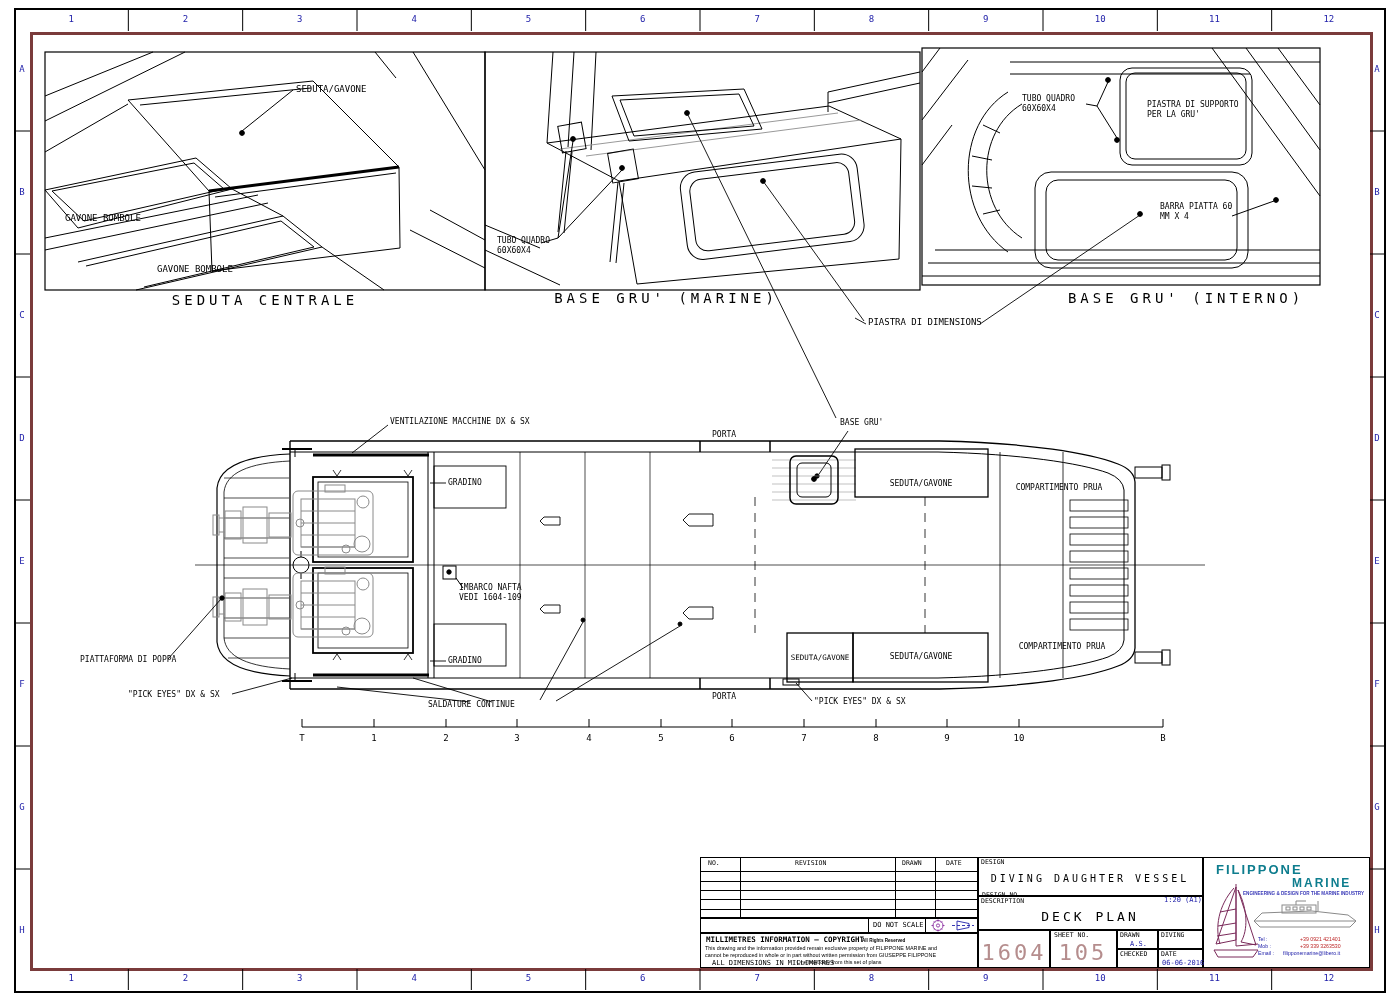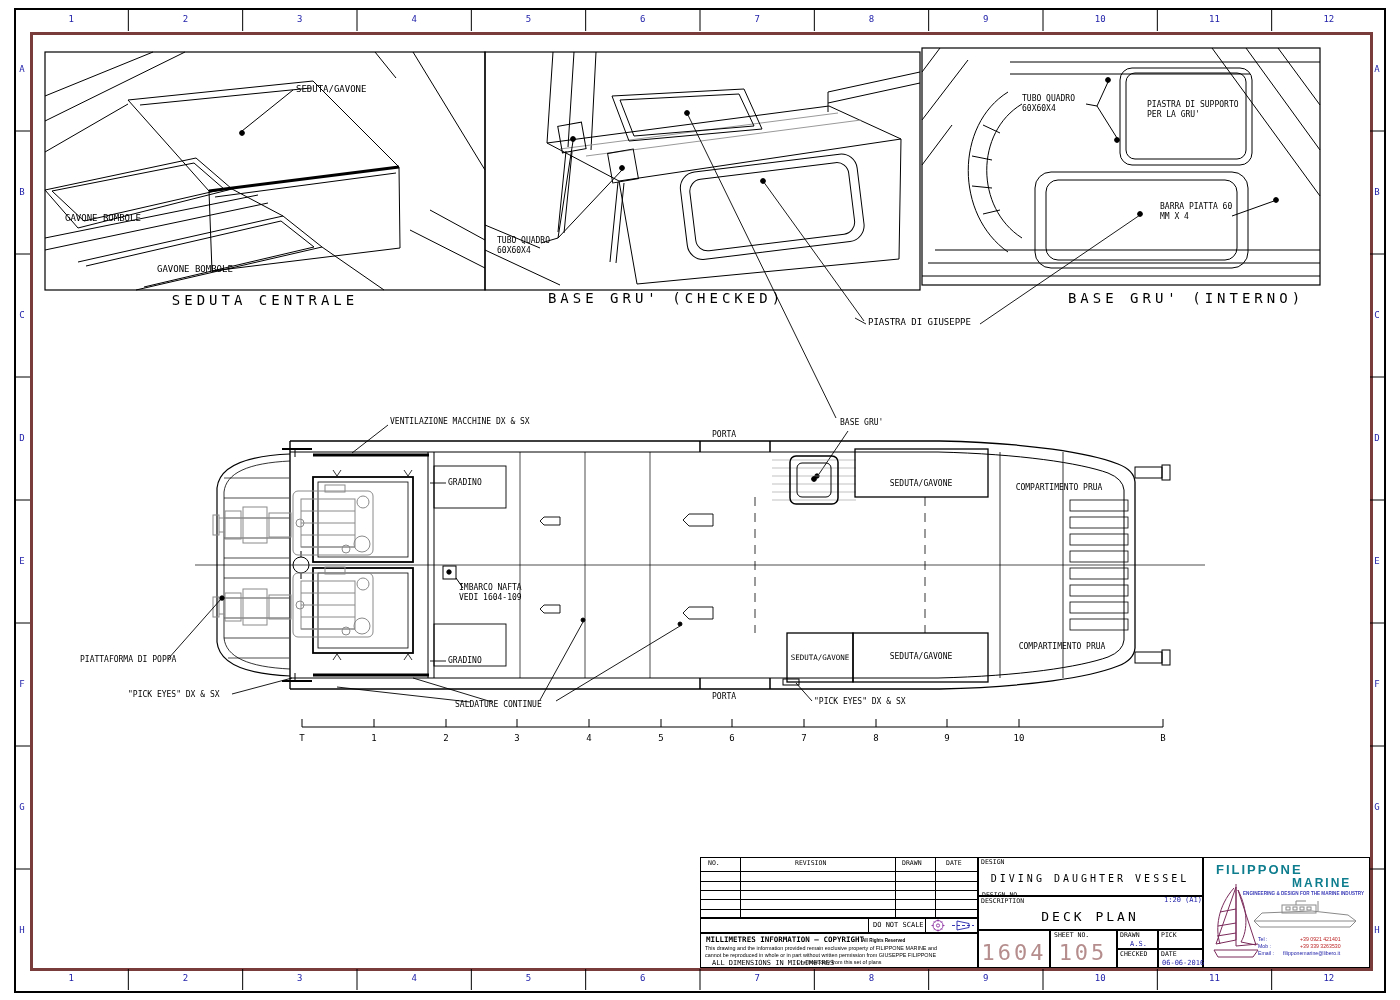--- a/index.html
+++ b/index.html
@@ -285,30 +285,30 @@
       <line x1="661" y1="719" x2="661" y2="727" stroke="#000" stroke-width="1"></line>
       <line x1="732" y1="719" x2="732" y2="727" stroke="#000" stroke-width="1"></line>
       <line x1="804" y1="719" x2="804" y2="727" stroke="#000" stroke-width="1"></line>
       <line x1="876" y1="719" x2="876" y2="727" stroke="#000" stroke-width="1"></line>
       <line x1="947" y1="719" x2="947" y2="727" stroke="#000" stroke-width="1"></line>
       <line x1="1019" y1="719" x2="1019" y2="727" stroke="#000" stroke-width="1"></line>
       <line x1="1163" y1="719" x2="1163" y2="727" stroke="#000" stroke-width="1"></line>
     </svg>
 
   <div class="cad dtitle center" style="left:265px;top:295px">SEDUTA CENTRALE</div>
-  <div class="cad dtitle center" style="left:666px;top:293px">BASE GRU' (CHECKED)</div>
+  <div class="cad dtitle center" style="left:666px;top:293px">BASE GRU' (MARINE)</div>
   <div class="cad dtitle center" style="left:1186px;top:293px">BASE GRU' (INTERNO)</div>
 
   <div class="cad" style="left:296px;top:84px">SEDUTA/GAVONE</div>
   <div class="cad" style="left:65px;top:213px">GAVONE BOMBOLE</div>
   <div class="cad" style="left:157px;top:264px">GAVONE BOMBOLE</div>
 
   <div class="cad s8" style="left:497px;top:236px">TUBO QUADRO
 60X60X4</div>
-  <div class="cad" style="left:868px;top:317px">PIASTRA DI GIUSEPPE</div>
+  <div class="cad" style="left:868px;top:317px">PIASTRA DI DIMENSIONS</div>
 
   <div class="cad s8" style="left:1022px;top:94px">TUBO QUADRO
 60X60X4</div>
   <div class="cad s8" style="left:1147px;top:100px">PIASTRA DI SUPPORTO
 PER LA GRU'</div>
   <div class="cad s8" style="left:1160px;top:202px">BARRA PIATTA 60
 MM X 4</div>
 
   <div class="cad s8" style="left:390px;top:417px">VENTILAZIONE MACCHINE DX &amp; SX</div>
   <div class="cad s8" style="left:712px;top:430px">PORTA</div>
@@ -318,21 +318,21 @@
   <div class="cad s8" style="left:448px;top:656px">GRADINO</div>
   <div class="cad s8" style="left:459px;top:583px">IMBARCO NAFTA
 VEDI 1604-109</div>
   <div class="cad s8 center" style="left:921px;top:479px">SEDUTA/GAVONE</div>
   <div class="cad s7 center" style="left:820px;top:653px">SEDUTA/GAVONE</div>
   <div class="cad s8 center" style="left:921px;top:652px">SEDUTA/GAVONE</div>
   <div class="cad s8 center" style="left:1059px;top:483px">COMPARTIMENTO PRUA</div>
   <div class="cad s8 center" style="left:1062px;top:642px">COMPARTIMENTO PRUA</div>
   <div class="cad s8" style="left:80px;top:655px">PIATTAFORMA DI POPPA</div>
   <div class="cad s8" style="left:128px;top:690px">"PICK EYES" DX &amp; SX</div>
-  <div class="cad s8" style="left:455px;top:700px">SALDATURE CONTINUE</div>
+  <div class="cad s8" style="left:428px;top:700px">SALDATURE CONTINUE</div>
   <div class="cad s8" style="left:814px;top:697px">"PICK EYES" DX &amp; SX</div>
 
   <div class="tb-box" style="left:700px;top:857px;width:278px;height:61px"></div>
   <div class="vline" style="left:740px;top:857px;height:61px"></div>
   <div class="vline" style="left:895px;top:857px;height:61px"></div>
   <div class="vline" style="left:935px;top:857px;height:61px"></div>
   <div class="hline" style="left:700px;top:871px;width:278px"></div>
   <div class="hline" style="left:700px;top:881px;width:278px"></div>
   <div class="hline" style="left:700px;top:890px;width:278px"></div>
   <div class="hline" style="left:700px;top:899px;width:278px"></div>
@@ -383,21 +383,21 @@
   <div class="tb-num" style="left:1083px;top:940px">105</div>
 
   <div class="tb-box" style="left:1117px;top:930px;width:41px;height:19px"></div>
   <div class="tb-lbl" style="left:1120px;top:932px">DRAWN</div>
   <div class="tb-lbl blue" style="left:1130px;top:941px;font-size:7px">A.S.</div>
   <div class="tb-box" style="left:1117px;top:949px;width:41px;height:19px"></div>
   <div class="tb-lbl" style="left:1120px;top:951px">CHECKED</div>
   <div class="tb-lbl blue" style="left:1130px;top:960px;font-size:7px"></div>
 
   <div class="tb-box" style="left:1158px;top:930px;width:45px;height:19px"></div>
-  <div class="tb-lbl" style="left:1161px;top:932px">PICK</div>
+  <div class="tb-lbl" style="left:1161px;top:932px">DIVING</div>
   <div class="tb-lbl blue" style="left:1164px;top:897px;font-size:7px">1:20 (A1)</div>
   <div class="tb-box" style="left:1158px;top:949px;width:45px;height:19px"></div>
   <div class="tb-lbl" style="left:1161px;top:951px">DATE</div>
   <div class="tb-lbl blue" style="left:1162px;top:960px;font-size:7px">06-06-2016</div>
 
   <div class="tb-box" style="left:1203px;top:857px;width:167px;height:111px"></div>
   <div class="logo-name" style="left:1216px;top:862px;font-size:13px">FILIPPONE</div>
   <div class="logo-name" style="left:1292px;top:876px;font-size:12px">MARINE</div>
   <div class="logo-tag" style="left:1243px;top:891px">ENGINEERING &amp; DESIGN FOR THE MARINE INDUSTRY</div>
   <svg style="position:absolute;left:1206px;top:882px;z-index:6" width="58" height="80">

